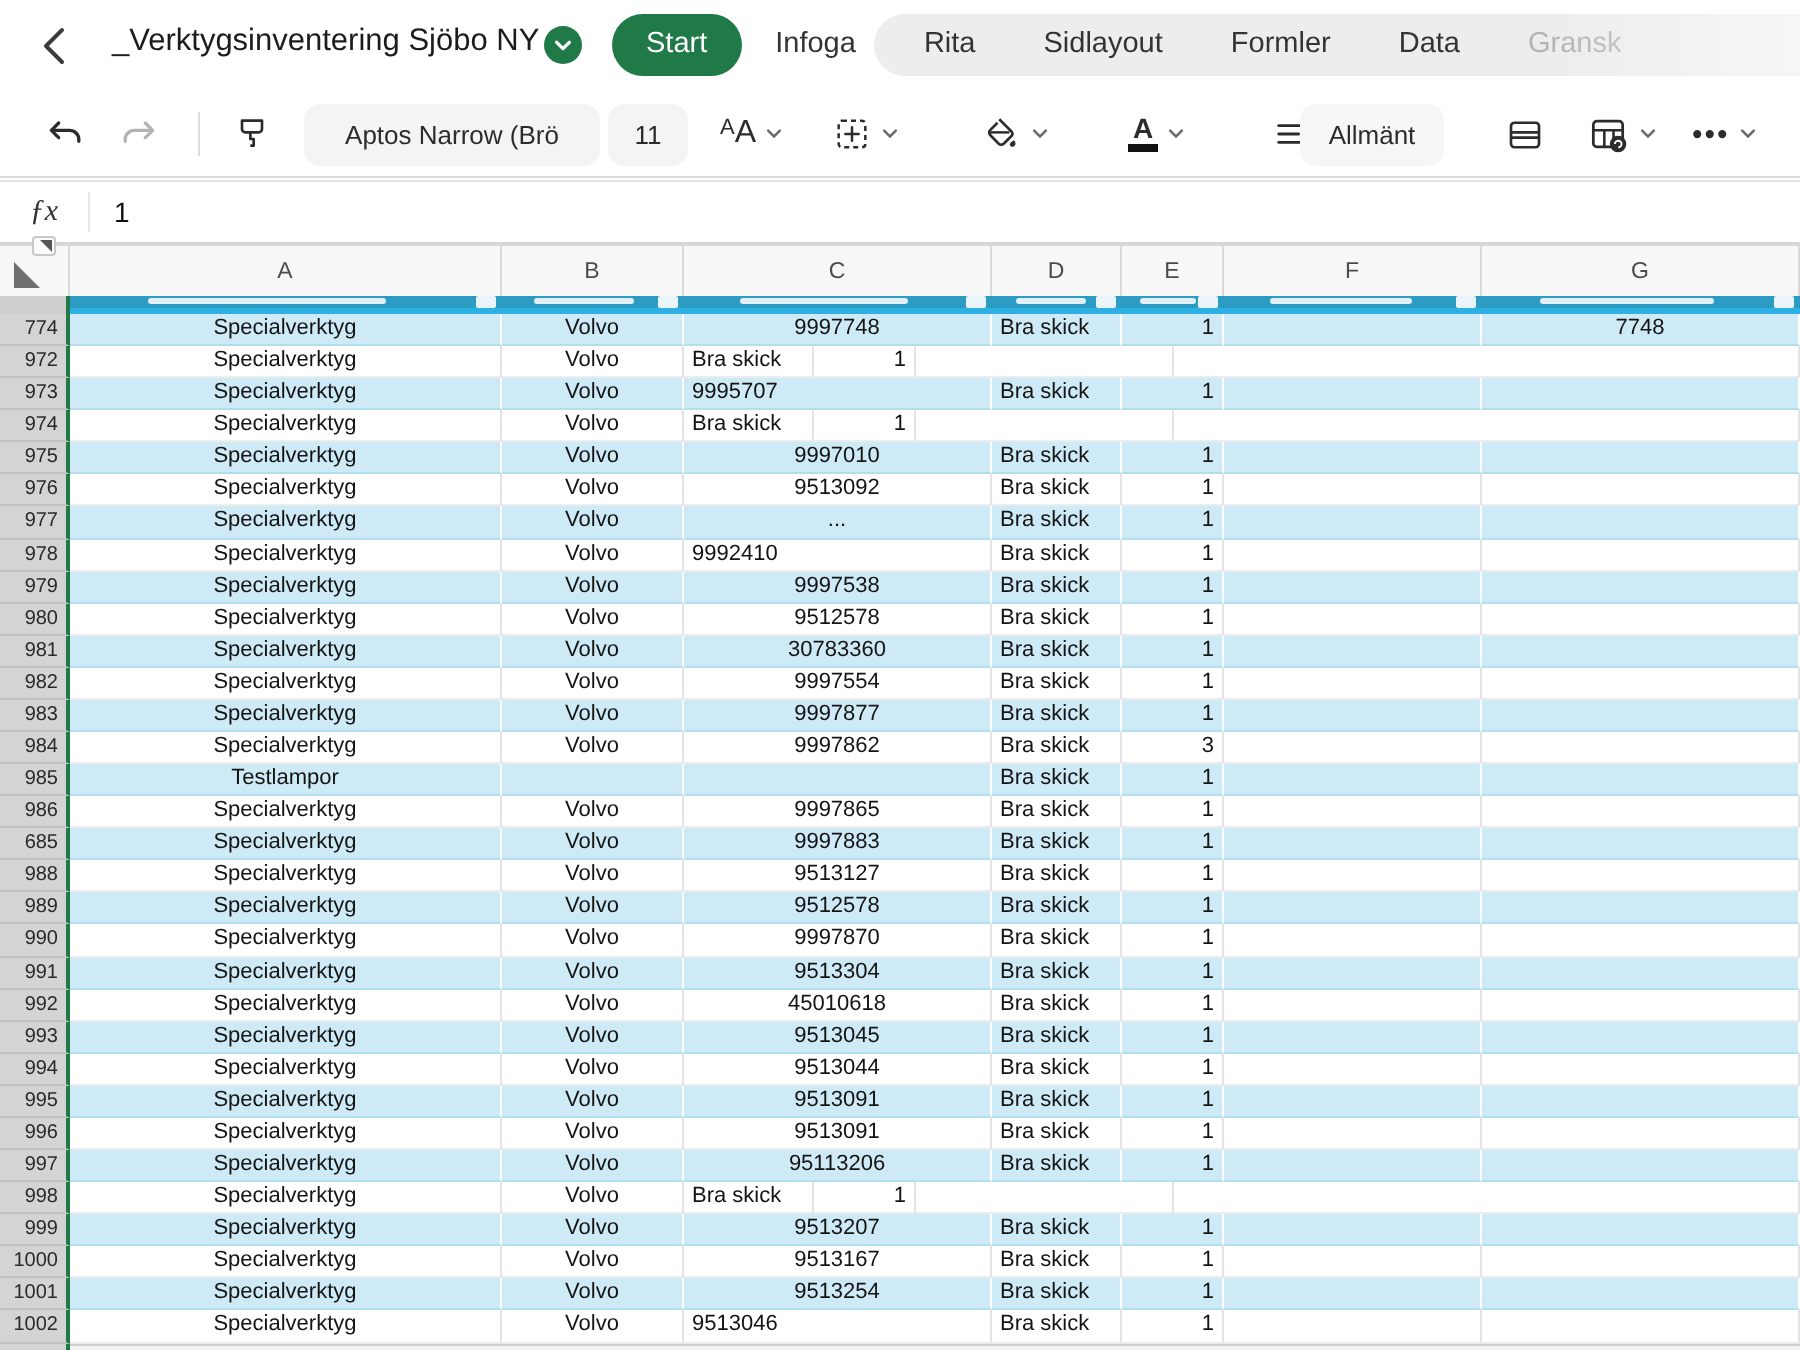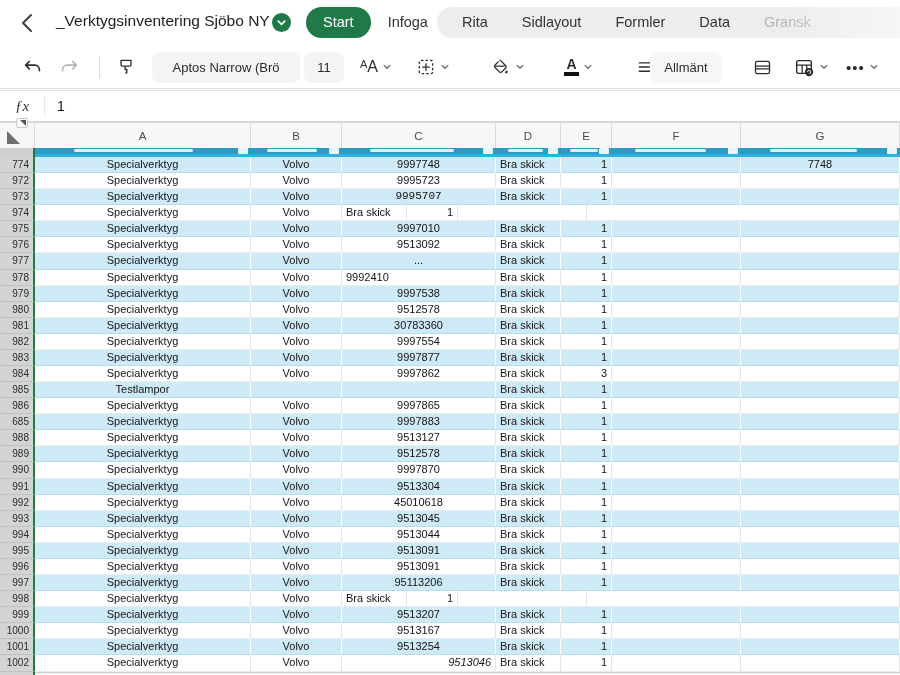--- a/index.html
+++ b/index.html
@@ -270,33 +270,32 @@
           <div class="cell" style="width: 51px; text-align: right;">1</div>
           <div class="cell" style="width: 129px; text-align: left;"></div>
           <div class="cell" style="width: 157px; flex: 1 1 0%; text-align: center;">7748</div>
         </div>
       </div>
       <div class="grid-row white">
         <div class="rownum">972</div>
         <div class="cells">
           <div class="cell" style="width: 216px; text-align: center;">Specialverktyg</div>
           <div class="cell" style="width: 91px; text-align: center;">Volvo</div>
-          <div class="cell" style="width: 154px; text-align: center;">9995723</div>
           <div class="cell" style="width: 65px; text-align: left;">Bra skick</div>
           <div class="cell" style="width: 51px; text-align: right;">1</div>
           <div class="cell" style="width: 129px; text-align: left;"></div>
           <div class="cell" style="width: 157px; flex: 1 1 0%; text-align: center;"></div>
         </div>
       </div>
       <div class="grid-row blue">
         <div class="rownum">973</div>
         <div class="cells">
           <div class="cell" style="width: 216px; text-align: center;">Specialverktyg</div>
           <div class="cell" style="width: 91px; text-align: center;">Volvo</div>
-          <div class="cell" style="width: 154px; text-align: center; font-family: Liberation Mono, monospace;">9995707</div>
+          <div class="cell" style="width: 154px; ">9995707</div>
           <div class="cell" style="width: 65px; text-align: left;">Bra skick</div>
           <div class="cell" style="width: 51px; text-align: right;">1</div>
           <div class="cell" style="width: 129px; text-align: left;"></div>
           <div class="cell" style="width: 157px; flex: 1 1 0%; text-align: center;"></div>
         </div>
       </div>
       <div class="grid-row white">
         <div class="rownum">974</div>
         <div class="cells">
           <div class="cell" style="width: 216px; text-align: center;">Specialverktyg</div>
@@ -628,21 +627,21 @@
           <div class="cell" style="width: 51px; text-align: right;">1</div>
           <div class="cell" style="width: 129px; text-align: left;"></div>
           <div class="cell" style="width: 157px; flex: 1 1 0%; text-align: center;"></div>
         </div>
       </div>
       <div class="grid-row white">
         <div class="rownum">1002</div>
         <div class="cells">
           <div class="cell" style="width: 216px; text-align: center;">Specialverktyg</div>
           <div class="cell" style="width: 91px; text-align: center;">Volvo</div>
-          <div class="cell" style="width: 154px; text-align: right; font-style: italic;">9513046</div>
+          <div class="cell" style="width: 154px; text-align: left;">9513046</div>
           <div class="cell" style="width: 65px; text-align: left;">Bra skick</div>
           <div class="cell" style="width: 51px; text-align: right;">1</div>
           <div class="cell" style="width: 129px; text-align: left;"></div>
           <div class="cell" style="width: 157px; flex: 1 1 0%; text-align: center;"></div>
         </div>
       </div>
       <div class="stub">
         <div class="rn"></div>
         <div class="bd"></div>
       </div>

